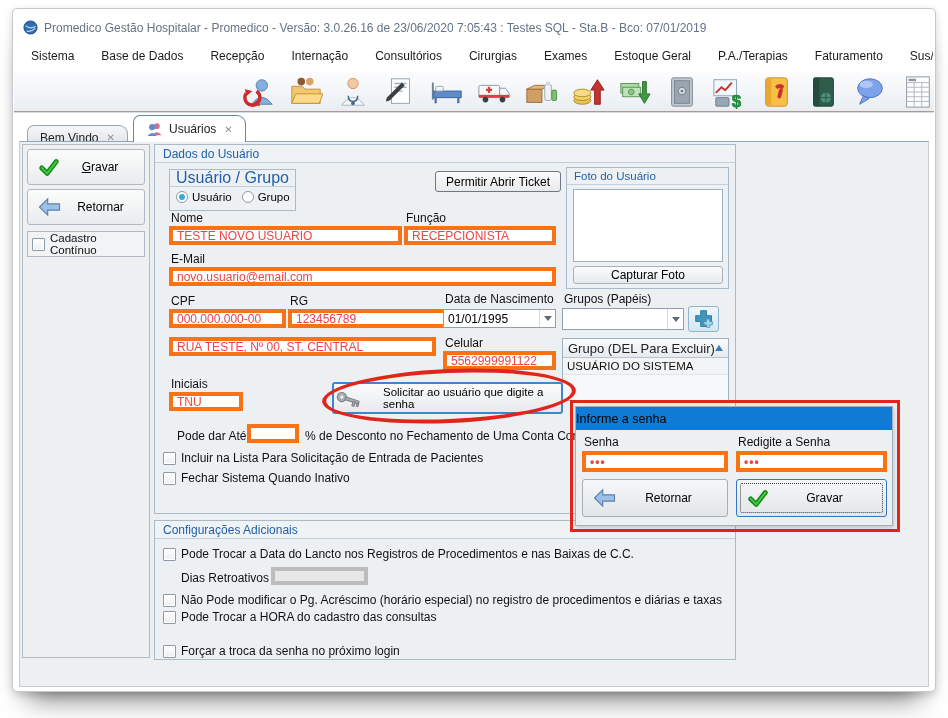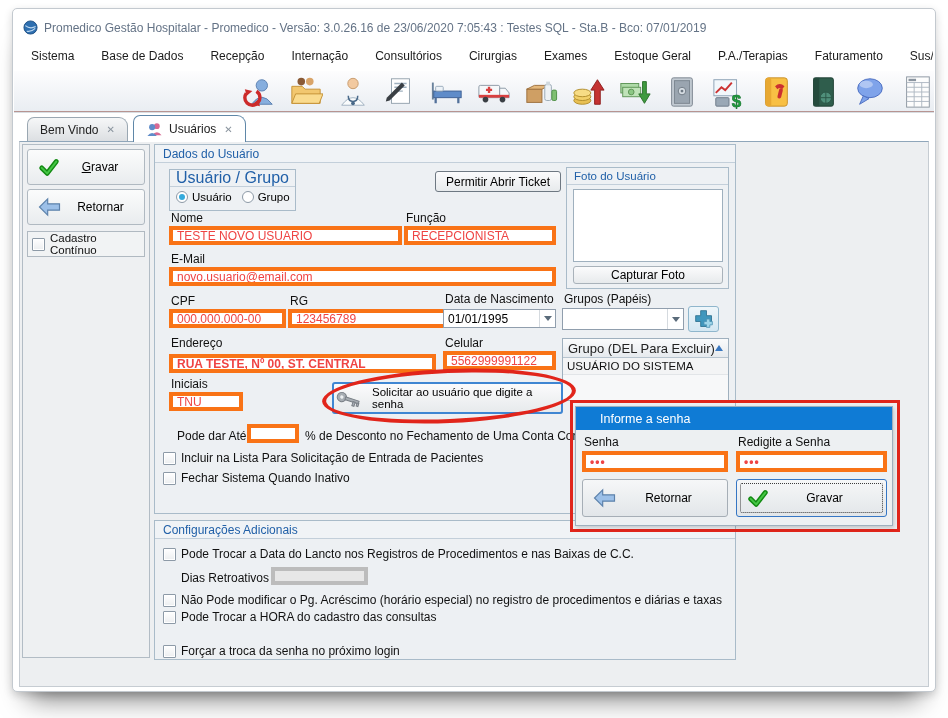--- a/index.html
+++ b/index.html
@@ -18,21 +18,21 @@
   .menubar .mi{font-size:12px;color:#1b1b1b;cursor:default}
   
   .toolbar{position:absolute;left:1px;right:1px;top:62px;height:42px;
     background:linear-gradient(#fdfdfe,#e9edf2);display:flex;align-items:center;gap:13px;
     padding-left:228px;overflow:hidden;border-bottom:1px solid #d8dde2}
   .toolbar::after{content:'';position:absolute;left:0;right:0;bottom:-1px;height:2px;background:#8e4a42;opacity:.55}
   .tbi{width:34px;height:34px;flex:0 0 auto;cursor:pointer}
   .tbi svg{width:34px;height:34px;display:block}
   
   .tabstrip{position:absolute;left:0;top:106px;right:0;height:26px;background:#fff}
-  .tab{position:absolute;top:2px;height:24px;display:flex;align-items:center;gap:6px;
+  .tab{position:absolute;top:10px;height:24px;display:flex;align-items:center;gap:6px;
     padding:0 12px;font-size:12px;color:#222;border:1px solid #9aa7b2;border-bottom:none;
     border-radius:7px 9px 0 0;background:linear-gradient(#fafbfb,#dcе0e3);cursor:pointer}
   .tab.inactive{left:14px;background:linear-gradient(#f6f7f8,#dcdfe2)}
   .tab.active{left:120px;top:0;height:27px;background:#fff;border-color:#5f87a8;z-index:3}
   .tab .x{font-size:10px;color:#8a949e;margin-left:2px}
   
   .content{position:absolute;left:6px;right:6px;top:132px;height:546px;background:#edeff1;
     border:1px solid #c6ccd2;border-top-color:#8fa6ba}
   
   .leftpanel{position:absolute;left:2px;top:2px;width:128px;height:514px;background:#eef0f2;
@@ -74,22 +74,22 @@
   .grid{position:absolute;border:1px solid #9fb0be;background:#f7f8f9}
   .grid .ghead{height:19px;display:flex;align-items:center;padding:0 5px;font-size:13px;color:#222;
     background:linear-gradient(#fafbfc,#e6eaee);border-bottom:1px solid #b7c4cf;cursor:pointer}
   .grid .grow{height:17px;display:flex;align-items:center;padding:0 4px;font-size:11.5px;color:#111;
     background:#f3f4f5;border-bottom:1px solid #e2e5e8;cursor:pointer}
   
   .pwd-rect{position:absolute;left:550px;top:258px;width:330px;height:132px;
     border:3px solid #e1251b;z-index:20;pointer-events:none}
   .pwd{position:absolute;left:555px;top:264px;width:318px;height:120px;z-index:21;
     border:1px solid #9fb0be;background:#edf0f2;box-shadow:1px 2px 4px rgba(0,0,0,.18)}
-  .pwd .phead{height:23px;background:#0f7bd5;color:#ffffff;font-size:12.5px;display:flex;
-    align-items:center;padding-left:24px}
+  .pwd .phead{height:23px;background:#0f7bd5;color:#000000;font-size:12.5px;display:flex;
+    align-items:center;padding-left:0}
   .pbtn{position:absolute;display:flex;align-items:center;padding-left:10px;gap:4px;
     background:linear-gradient(#f6f7f8,#e2e6e9);border:1px solid #a6aeb6;border-radius:3px;
     font-size:12px;cursor:pointer}
   .pbtn .cap{flex:1;text-align:center;padding-right:10px}
   .pbtn.default{border:1px solid #3576c4}
   .pbtn.default::after{content:'';position:absolute;inset:3px;border:1px dotted #3c3c3c;border-radius:2px}
   
   .ellipse{position:absolute;left:302px;top:227px;width:254px;height:54px;border:4px solid #e1251b;
     border-radius:50%;transform:rotate(-2.5deg);z-index:30;pointer-events:none}
   .pwd-dots{font-weight:bold;letter-spacing:1px}
@@ -361,27 +361,27 @@
         <div class="ghead">
           <span>Grupo (DEL Para Excluir)</span>
           <span class="tri-up" style="margin-left:auto"></span>
         </div>
         <div class="grow">
           <span>USUÁRIO DO SISTEMA</span>
         </div>
       </div>
 
       <span class="lbl" style="left:16px;top:191px">Endereço</span>
-      <input class="inp" style="left: 14px; top: 209px; width: 267px; height: 19px; font-weight: bold;" value="RUA TESTE, Nº 00, ST. CENTRAL">
+      <input class="inp" style="left: 14px; top: 192px; width: 267px; height: 19px;" value="RUA TESTE, Nº 00, ST. CENTRAL">
       <span class="lbl" style="left:290px;top:191px">Celular</span>
       <input class="inp" style="left: 288px; top: 206px; width: 113px; height: 19px;" value="5562999991122">
 
       <span class="lbl" style="left:16px;top:232px">Iniciais</span>
       <input class="inp" style="left: 14px; top: 247px; width: 74px; height: 19px;" value="TNU">
-      <div class="btn" style="left:177px;top:237px;width:231px;height:32px;border:2px solid #3f86d2;font-size:11.5px;gap:10px">
+      <div class="btn" style="left:177px;top:237px;width:231px;height:32px;border:2px solid #3f86d2;font-size:11.5px;gap:21px">
         <span style="display:inline-flex">
           <svg width="28" height="19" viewBox="0 0 30 20">
               <g transform="rotate(18 10 10)" fill="#a7adb3" stroke="#777d84">
             <circle cx="8" cy="9" r="5"></circle>
                 <circle cx="8" cy="9" r="1.8" fill="#eceff1" stroke="none"></circle>
             <rect x="12" y="7.6" width="15" height="3"></rect>
                 <rect x="21" y="10" width="2.4" height="4.5"></rect>
                 <rect x="25.5" y="10" width="2" height="3.4"></rect>
               </g>
             </svg>

